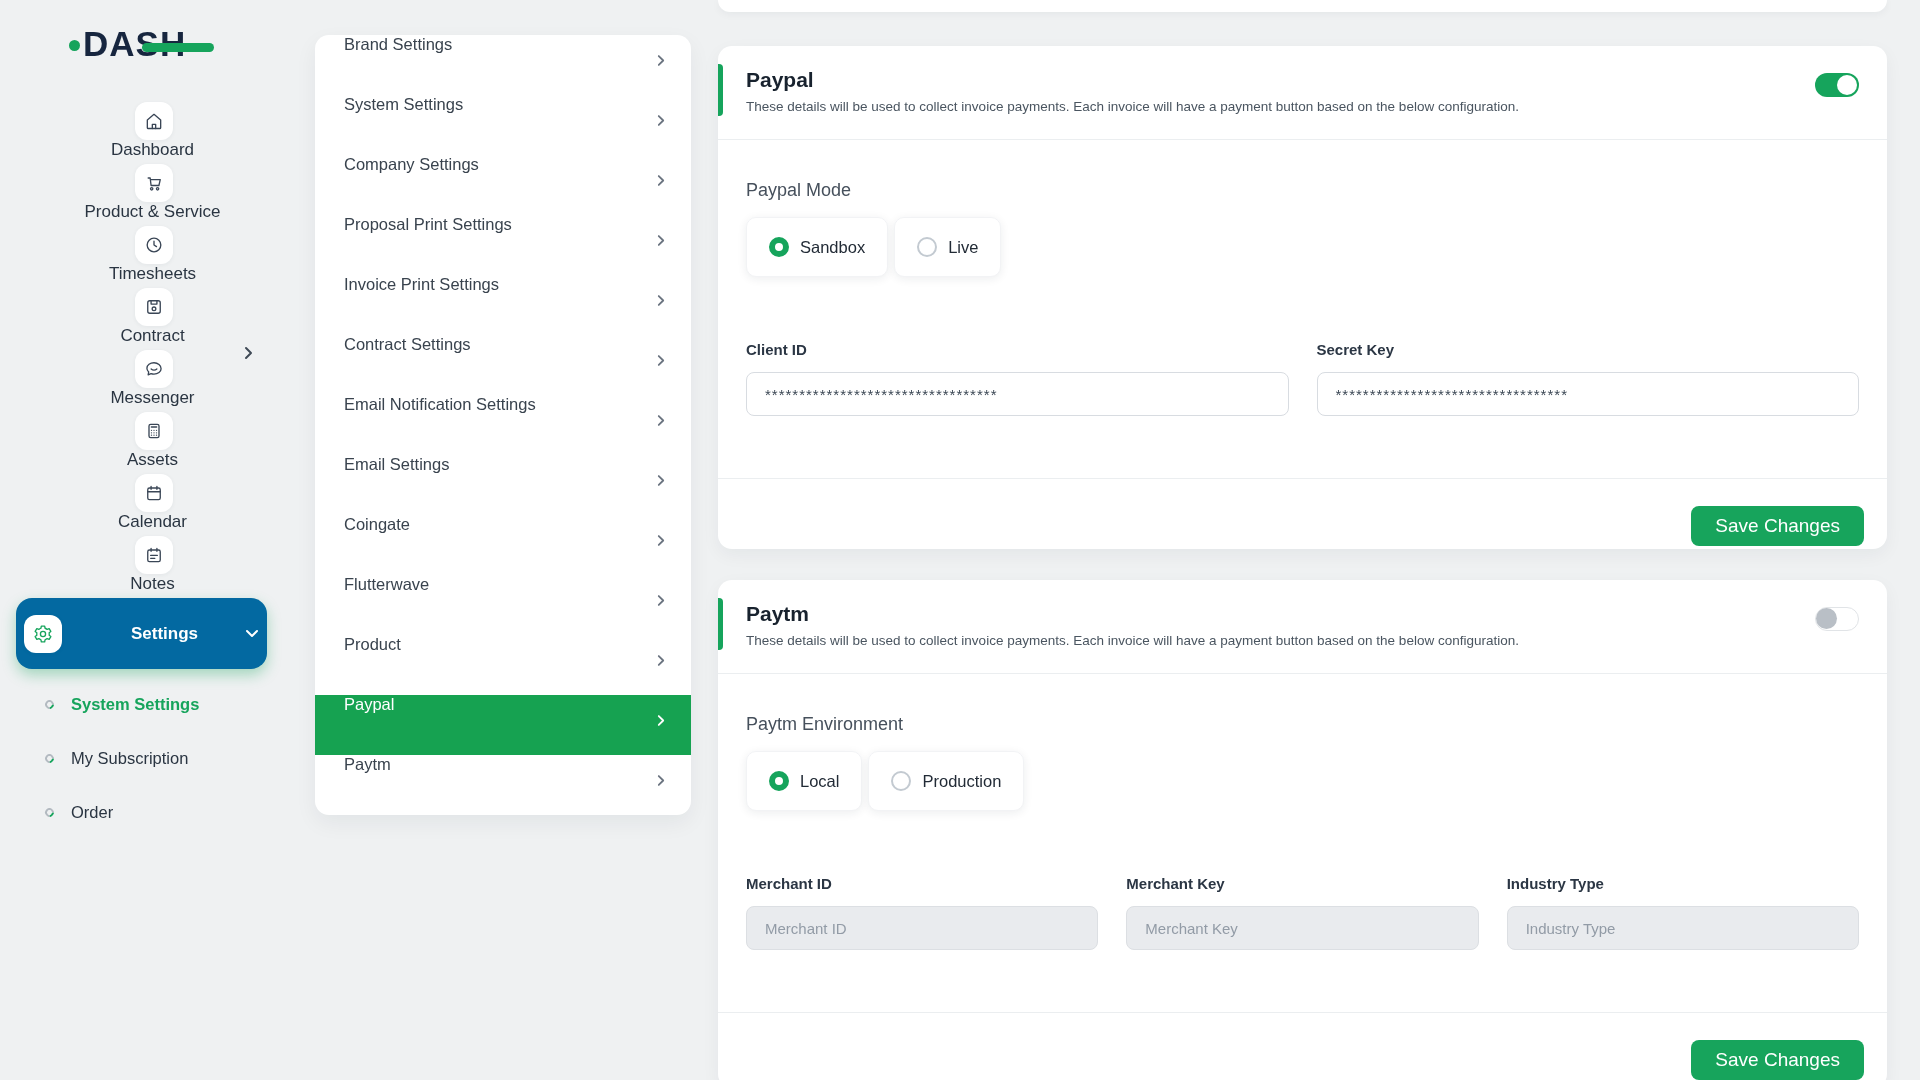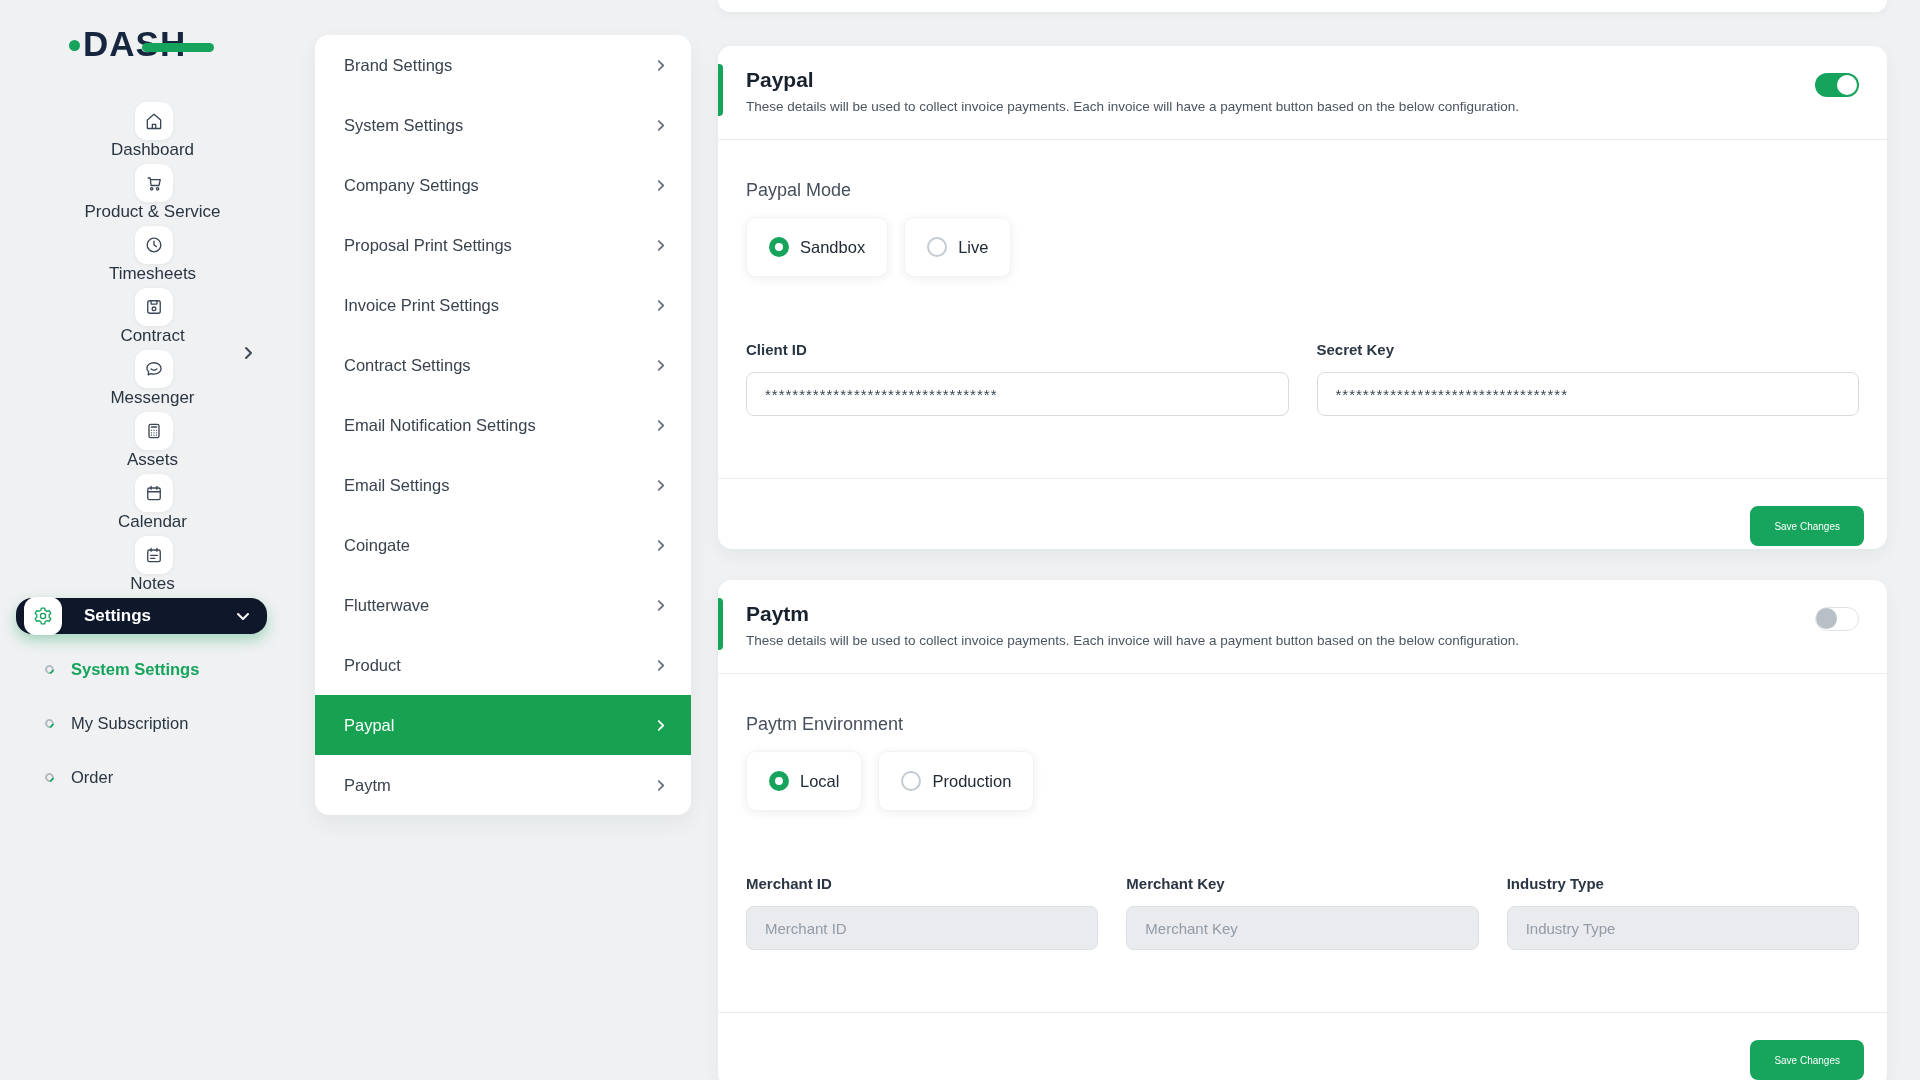--- a/index.html
+++ b/index.html
@@ -18,40 +18,40 @@
   .logo-bar { position:absolute; right:-28px; top:19px; width:72px; height:9px; border-radius:5px; background:#16a45c; }
   .nav { position:absolute; left:0; top:102px; width:283px; }
   .nav-item { height:62px; display:flex; align-items:center; cursor:pointer;flex-direction:column; }
   .icon-box { width:38px; height:38px; margin-left:24px; background:#ffffff; border-radius:12px;
               display:flex; align-items:center; justify-content:center; color:#3a4656;
               box-shadow:0 1px 4px rgba(30,45,60,0.06); flex:0 0 auto; }
   .icon-box svg { stroke:#3a4656; fill:none; stroke-width:1.6; stroke-linecap:round; stroke-linejoin:round; }
   .nav-label { margin-left:22px; font-size:17px; color:#2a3542; }
   .nav-chev { margin-left:auto; margin-right:30px; display:flex; }
   .nav-chev svg { stroke:#3f4a56; fill:none; stroke-width:2; stroke-linecap:round; stroke-linejoin:round; }
-  .settings-pill { margin:0 16px; height:36px; background:#0f172a; border-radius:16px;
+  .settings-pill { margin:0 16px; height:71px; background:#0369a1; border-radius:16px;
                    display:flex; align-items:center; padding-left:8px; cursor:pointer;
-                   box-shadow:0 6px 14px rgba(22,164,92,0.35); }
+                   box-shadow:0 6px 14px rgba(22,164,92,0.35);gap:47px; }
   .settings-pill .icon-box { margin-left:0; }
   .settings-pill .icon-box svg { stroke:#16a45c; }
   .settings-pill .nav-label { color:#ffffff; font-weight:bold; }
   .settings-pill .nav-chev { margin-right:17px; }
   .settings-pill .nav-chev svg { stroke:#ffffff; }
   .subnav { margin-top:8px; }
   .sub-item { height:54px; display:flex; align-items:center; cursor:pointer; }
   .bullet { width:9px; height:9px; margin-left:45px; border-radius:50%;
             border:2px solid #b3bac1; border-bottom-color:#16a45c; transform:rotate(-45deg); flex:0 0 auto; }
   .sub-label { margin-left:17px; font-size:16.5px; color:#2a3542; }
   .sub-item.active .sub-label { color:#16a45c; font-weight:bold; }
   
   .menu-panel { position:absolute; left:315px; top:35px; width:376px; height:780px;
                 background:#ffffff; border-radius:14px; box-shadow:0 8px 22px rgba(25,40,55,0.06);
                 overflow:hidden; }
-  .menu-item { height:60px; display:flex; align-items:center; padding:0 26px 0 29px;
-               font-size:16.5px; color:#39434e; cursor:pointer; }
+  .menu-item { height:60px; display:flex; align-items:flex-start; padding:0 26px 0 29px;
+               font-size:16.5px; color:#39434e; cursor:pointer;flex-direction:column; }
   .menu-item .menu-chev { margin-left:auto; display:flex; }
   .menu-item .menu-chev svg { stroke:#6b7480; fill:none; stroke-width:2; stroke-linecap:round; stroke-linejoin:round; }
   .menu-item.active { background:#16a251; color:#ffffff; }
   .menu-item.active .menu-chev svg { stroke:#ffffff; }
   
   .main { position:absolute; left:718px; top:0; width:1169px; height:1080px; }
   .top-strip { position:absolute; left:0; top:0; width:1169px; height:12px; background:#ffffff;
                border-radius:0 0 14px 14px; box-shadow:0 2px 8px rgba(25,40,55,0.05); }
   .card { position:absolute; left:0; width:1169px; background:#ffffff; border-radius:14px;
           box-shadow:0 6px 18px rgba(25,40,55,0.05); overflow:hidden; }
@@ -61,40 +61,40 @@
   .accent-bar { position:absolute; left:0; top:18px; width:5px; height:52px; background:#16a45c; border-radius:0 4px 4px 0; }
   .card-title { font-size:21px; font-weight:bold; color:#18222e; }
   .card-desc { margin-top:7px; font-size:13.5px; color:#4a5560; }
   .toggle { position:absolute; right:28px; top:27px; width:44px; height:24px; border-radius:12px; cursor:pointer; }
   .toggle.on { background:#16a45c; }
   .toggle.on .knob { position:absolute; right:2px; top:2px; width:20px; height:20px; border-radius:50%; background:#ffffff; }
   .toggle.off { background:#ffffff; border:1.5px solid #e1e4e7; }
   .toggle.off .knob { position:absolute; left:0px; top:0px; width:21px; height:21px; border-radius:50%; background:#b9bfc6; }
   .card-body { padding:0 28px; }
   .group-label { margin-top:40px; font-size:18px; color:#46505c; }
-  .radio-row { margin-top:16px; display:flex; gap:16px; }
+  .radio-row { margin-top:16px; display:flex; gap:6px; }
   .radio-box { height:60px; background:#ffffff; border:1px solid #f2f3f5; border-radius:10px;
                box-shadow:0 2px 10px rgba(25,39,52,0.08); display:flex; align-items:center;
                gap:11px; padding:0 22px; cursor:pointer; }
   .radio { width:20px; height:20px; border-radius:50%; flex:0 0 auto; }
   .radio.sel { border:6px solid #16a45c; background:#ffffff; }
   .radio.unsel { border:2px solid #c3cad1; background:#ffffff; }
   .radio-label { font-size:16.5px; color:#222b36; }
   .fields-row { display:flex; gap:28px; margin-top:64px; }
   .field { flex:1; }
   .field-label { font-size:15px; font-weight:bold; color:#2b3644; }
   .field input { margin-top:14px; width:100%; height:44px; border:1px solid #d8dce1; border-radius:8px;
                  background:#ffffff; padding:0 18px; font-size:15px; color:#3b4754;
                  letter-spacing:1px; font-family:"Liberation Sans", sans-serif; outline:none; }
   .field input::placeholder { color:#929ba6; letter-spacing:0; }
   .field input.disabled { background:#e9ebee; border-color:#dcdfe3; }
   .card-footer { margin-top:62px; border-top:1px solid #ebeef0; height:95px;
                  display:flex; align-items:center; justify-content:flex-end; padding:0 23px; }
   .save-btn { height:40px; padding:0 24px; background:#17a45c; color:#ffffff; border:none;
-              border-radius:8px; font-size:10px; font-family:"Liberation Sans", sans-serif; cursor:pointer; }
+              border-radius:8px; font-size:19px; font-family:"Liberation Sans", sans-serif; cursor:pointer; }
 </style>
 </head>
 <body>
 
 <aside class="sidebar">
   <div class="logo">
     <span class="logo-dot"></span>
     <span class="logo-text">DASH</span>
     <span class="logo-bar"></span>
   </div>

